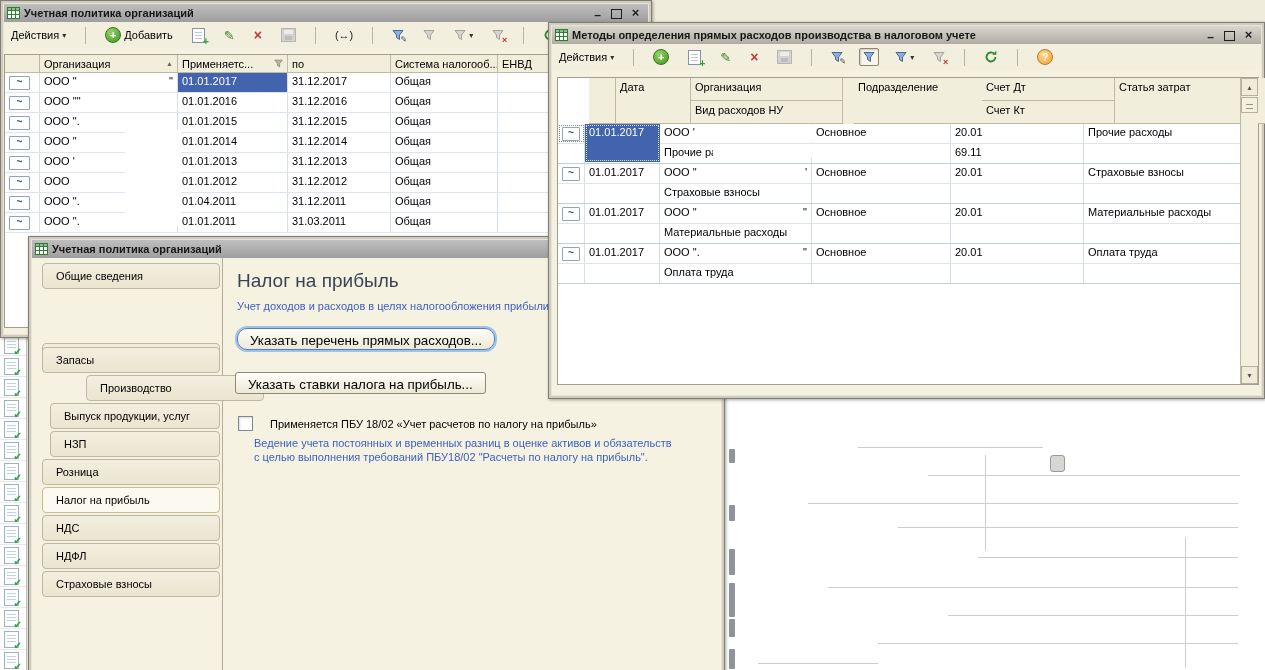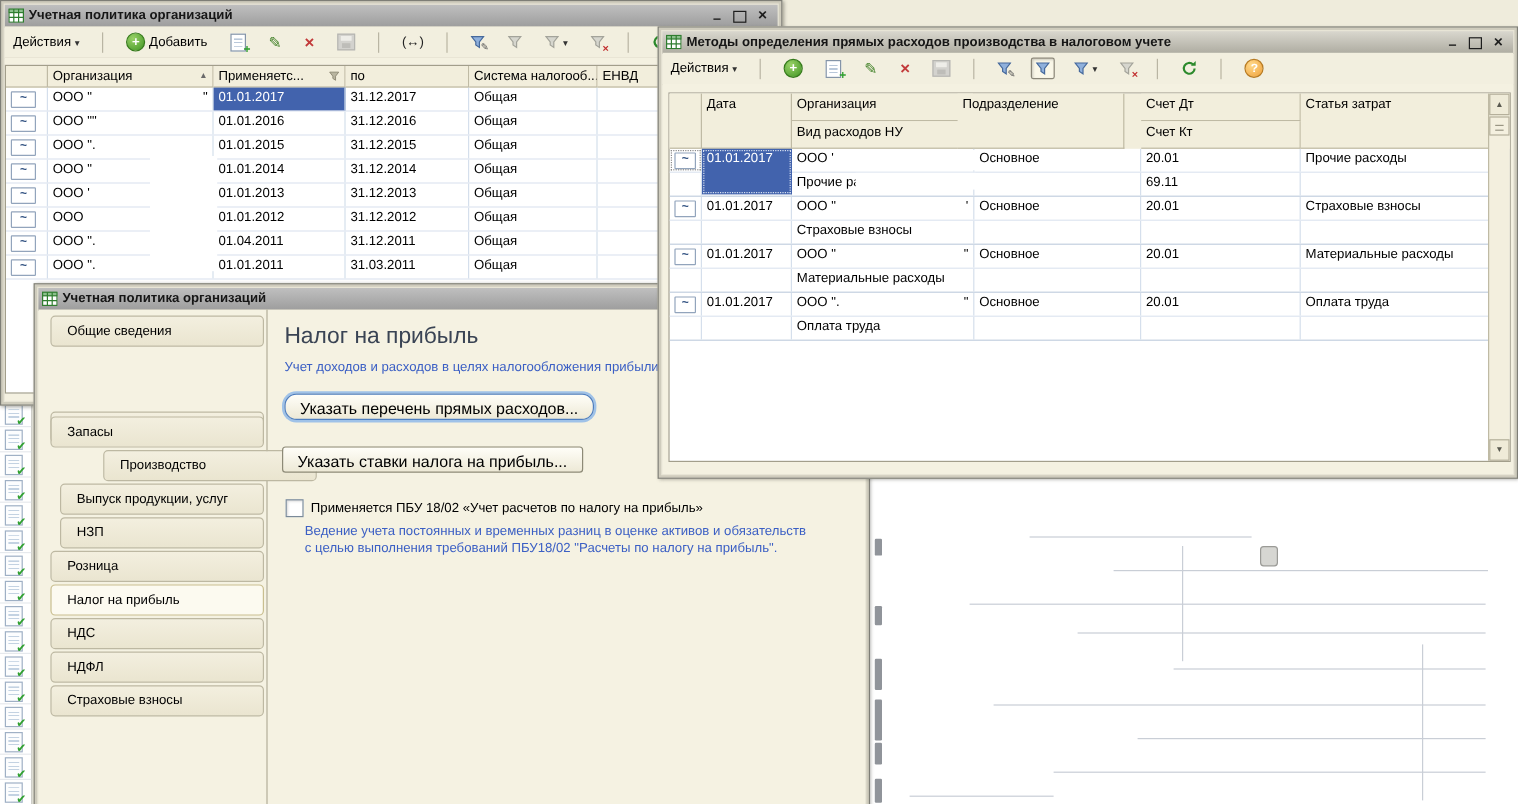--- a/index.html
+++ b/index.html
@@ -85,21 +85,21 @@
   .tab{position:absolute;left:10px;width:178px;height:26px;box-sizing:border-box;border:1px solid #BDB8A2;
        border-radius:4px;background:linear-gradient(#F3EFDF,#EAE5D0);display:flex;align-items:center;
        padding-left:13px;white-space:nowrap;overflow:hidden;}
   .tab.subtab{left:18px;width:170px;}
   .tab.sel{background:#FCFAF0;border-color:#C9BE8F;}
   .h-heading{position:absolute;left:212px;top:30px;font-size:19px;color:#3A4454;}
   .h-sub{position:absolute;left:212px;top:62px;color:#3B5FC4;}
   .fbtn{position:absolute;height:22px;box-sizing:border-box;border:1px solid #8D8A77;border-radius:3px;
         background:linear-gradient(#FFFEF8,#EDE9D6);padding:3px 12px 0;white-space:nowrap;}
   .fbtn.focus{border:1px solid #4F7FC0;box-shadow:0 0 0 2px #9FC2E8;}
-  .cbrow{position:absolute;left:213px;top:178px;display:flex;align-items:center;gap:6px;}
+  .cbrow{position:absolute;left:213px;top:178px;display:flex;align-items:center;gap:17px;}
   .cb{width:13px;height:13px;background:#fff;border:1px solid #7A8A99;box-shadow:inset 1px 1px 2px rgba(0,0,0,.15);}
   .desc{position:absolute;left:229px;top:198px;color:#3B5FC4;line-height:14px;white-space:pre-line;}
 
   
   .strip{position:absolute;left:0;top:335px;width:26px;height:335px;background:#fff;border-right:1px solid #C4C4BC;}
   .srow{height:20px;border-bottom:1px solid #E6E9ED;position:relative;}
   .dic{position:absolute;left:4px;top:2px;width:13px;height:15px;background:#FCFDFE;border:1px solid #9FB0C5;}
   .dic::before{content:"";position:absolute;left:2px;right:2px;top:3px;height:8px;
        background:repeating-linear-gradient(to bottom,#C3D2E2 0 1px,transparent 1px 3px);}
   .chk{position:absolute;right:-4px;bottom:-4px;color:#2FA02F;font-size:10px;font-weight:bold;}
@@ -654,27 +654,27 @@
           </svg>
         </span>
       <span class="tsep"></span>
       <span class="tbtn">
           <span class="help">
             <span>?</span>
           </span>
         </span>
     </div>
     <div style="position:absolute;left:3px;right:3px;top:47px;bottom:3px;background:#F4F1E1;">
-      <div class="tbl" style="left:5px;top:7px;width:702px;height:308px;">
+      <div class="tbl" style="left:5px;top:7px;width:702px;height:308px;padding-left:31px;">
         <div class="w2head">
           <div class="hc" style="left:0;width:27px;height:46px;"></div>
           <div class="hc" style="left:27px;width:75px;height:46px;"><span>Дата</span></div>
           <div class="hc" style="left:102px;width:152px;height:23px;"><span>Организация</span></div>
           <div class="hc" style="left:102px;top:23px;width:152px;height:23px;"><span>Вид расходов НУ</span></div>
-          <div class="hc" style="left:240px;width:139px;height:46px;"><span>Подразделение</span></div>
+          <div class="hc" style="left:265px;width:139px;height:46px;"><span>Подразделение</span></div>
           <div class="hc" style="left:393px;width:133px;height:23px;"><span>Счет Дт</span></div>
           <div class="hc" style="left:393px;top:23px;width:133px;height:23px;"><span>Счет Кт</span></div>
           <div class="hc" style="left:526px;width:157px;height:46px;"><span>Статья затрат</span></div>
         </div>
         <div style="position:absolute;left:0;top:46px;width:683px;">
           <div class="drow">
             <div class="dc d0 fic">
                 <span class="rec">~</span>
               </div>
             <div class="dc d1"></div>

